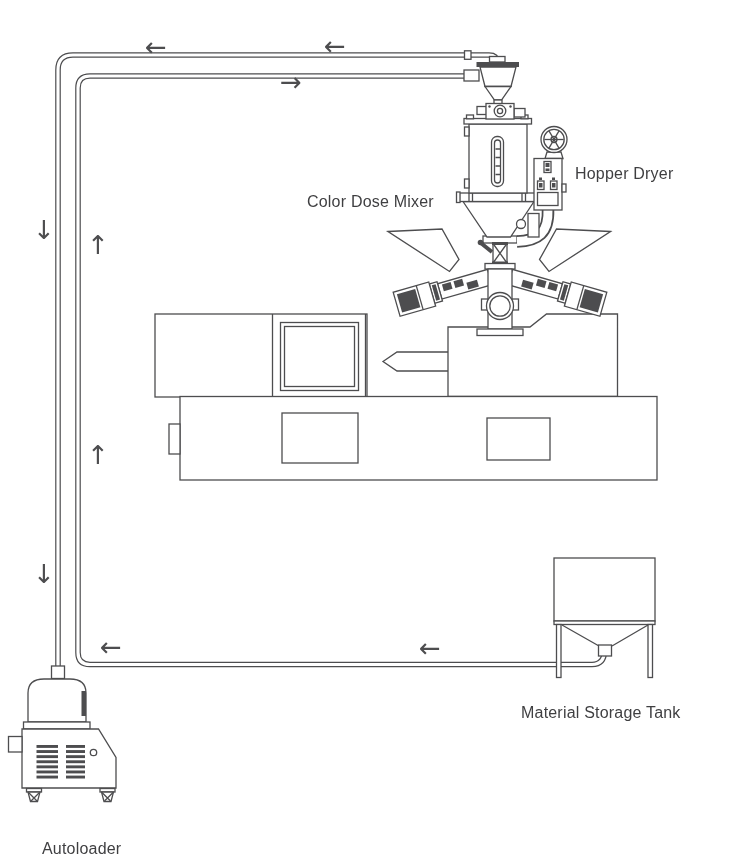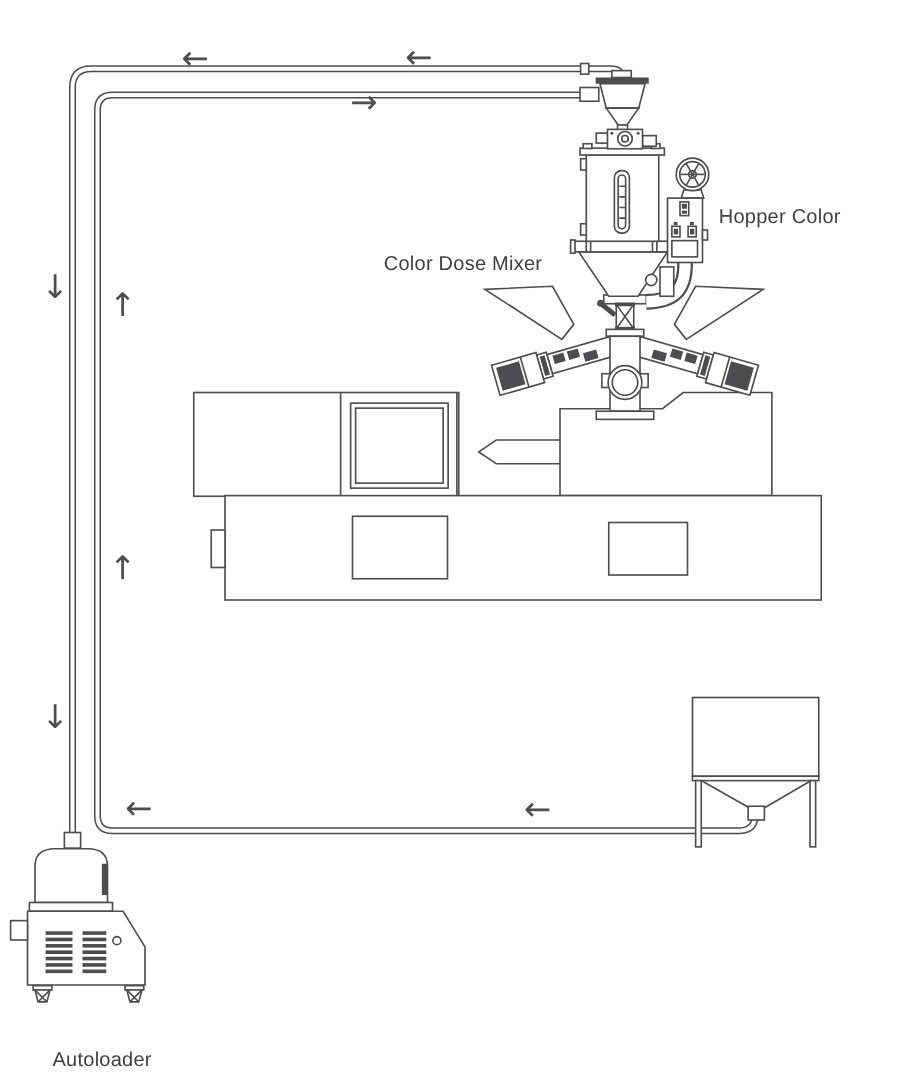--- a/index.html
+++ b/index.html
@@ -17,21 +17,21 @@
     position:absolute;font-size:16px;color:var(--text);
     letter-spacing:.2px;white-space:nowrap;
   }
   .arrow{
     position:absolute;font:26px "DejaVu Sans",sans-serif;color:var(--line);
     transform:translate(-50%,-50%);line-height:1;
   }
   .a1{left:156px;top:47px}.a2{left:335px;top:46px}.a3{left:291px;top:82px}
   .a4{left:44px;top:230px}.a5{left:98px;top:245px}.a6{left:98px;top:455px}
   .a7{left:44px;top:574px}.a8{left:111px;top:647px}.a9{left:430px;top:648px}
-  #lbl-mixer{left:307px;top:203px}
+  #lbl-mixer{left:307px;top:193px}
   #lbl-dryer{left:575px;top:165px}
   #lbl-tank{left:521px;top:704px}
   #lbl-autoloader{left:42px;top:840px}
 
   
   .ln{fill:none;stroke:var(--line);stroke-width:1.3;}
   .wf{fill:#fff;stroke:var(--line);stroke-width:1.3;}
   .dk{fill:var(--line);stroke:none;}
   .pipe-o{fill:none;stroke:var(--line);stroke-width:5.6;}
   .pipe-i{fill:none;stroke:#fff;stroke-width:3.2;}
@@ -235,15 +235,16 @@
   <span class="arrow a2">←</span>
   <span class="arrow a3">→</span>
   <span class="arrow a4">↓</span>
   <span class="arrow a5">↑</span>
   <span class="arrow a6">↑</span>
   <span class="arrow a7">↓</span>
   <span class="arrow a8">←</span>
   <span class="arrow a9">←</span>
 
   <div class="label" id="lbl-mixer">Color Dose Mixer</div>
-  <div class="label" id="lbl-dryer">Hopper Color</div>
+  <div class="label" id="lbl-dryer">Hopper Dryer</div>
+  <div class="label" id="lbl-tank">Material Storage Tank</div>
   <div class="label" id="lbl-autoloader">Autoloader</div>
 </div>
 
 </body></html>

